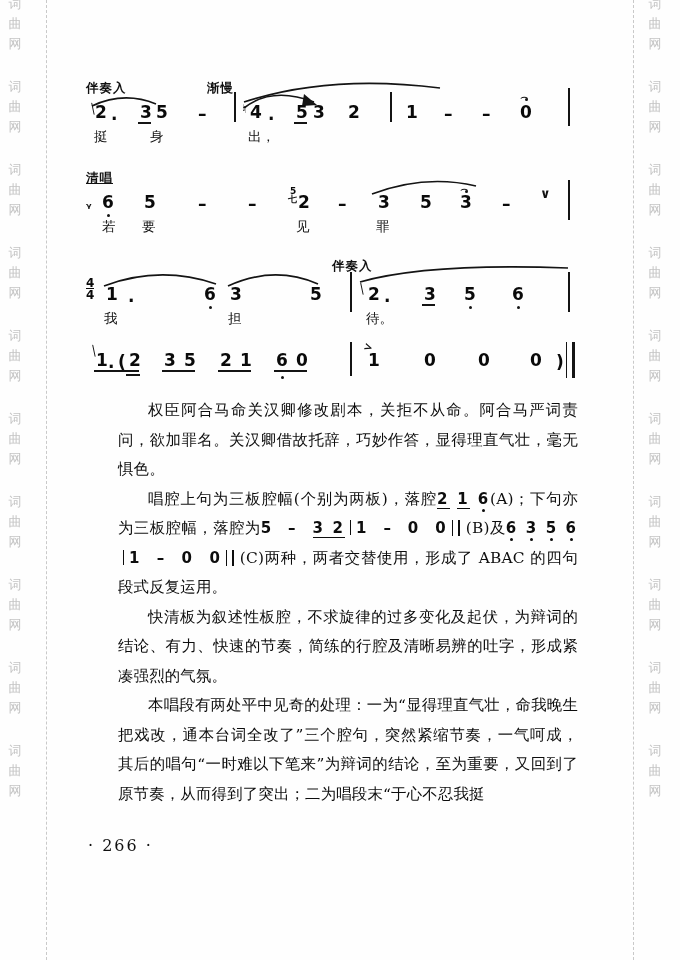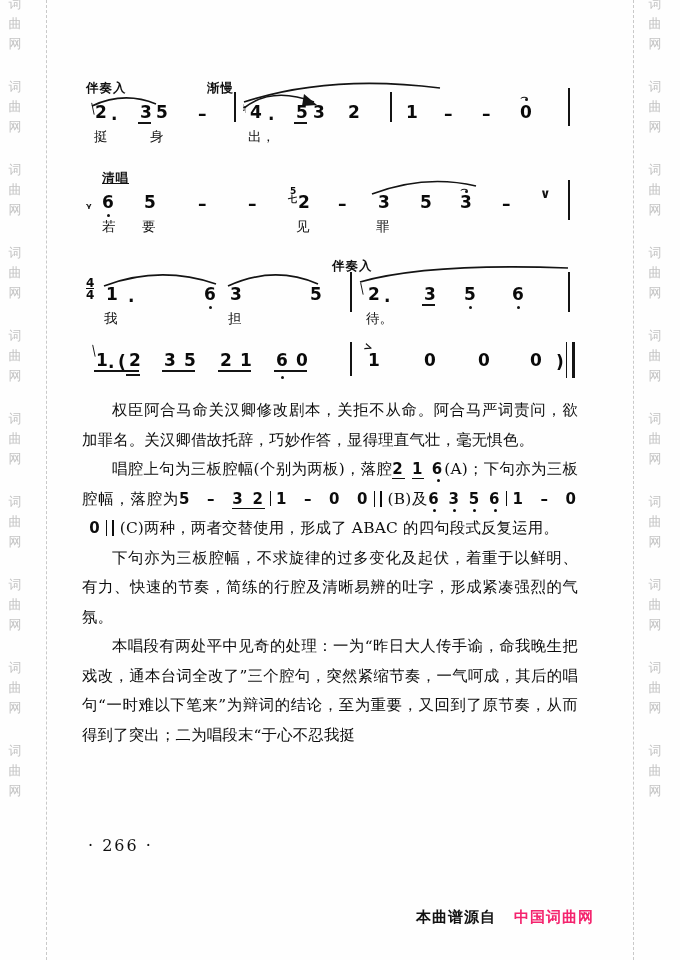--- a/index.html
+++ b/index.html
@@ -131,21 +131,21 @@
     font-family:"DejaVu Serif","Liberation Serif",serif;
   }
   .para{
     font-size:15.4px;
     line-height:29.5px;
     color:#0d0d0d;
     text-align:justify;
     letter-spacing:0.2px;
     margin:0 0 0 0;
   }
-  .para.indent{text-indent:30px;}
+  .para.indent{text-indent:30px;margin-left:36px;}
   .inline-note{
     font-family:"DejaVu Sans","Liberation Sans",sans-serif;
     font-weight:bold;font-size:15px;
     letter-spacing:2px;
   }
   .uline{border-bottom:1.5px solid #0d0d0d;}
   .ndot{position:relative;}
   .ndot::after{
     content:"";position:absolute;left:50%;bottom:-4px;
     width:3px;height:3px;margin-left:-1.5px;
@@ -344,21 +344,21 @@
         <div class="dashn" style="left:362px;top:24px;">–</div>
         <div class="dashn" style="left:400px;top:24px;">–</div>
         <div class="fermata" style="left:438px;top:10px;">⌢</div>
         <div class="dotbelow" style="left:443px;top:18px;width:3px;height:3px;"></div>
         <div class="note" style="left:438px;top:24px;">0</div>
 
         <div class="bar" style="left:486px;top:8px;height:38px;"></div>
       </div>
 
       <div>
-        <div class="marker" style="left:20px;top:90px;text-decoration:underline;">清唱</div>
+        <div class="marker" style="left:4px;top:90px;text-decoration:underline;">清唱</div>
 
         <div class="breathmark" style="left:4px;top:116px;">ᵧ</div>
         <div class="note" style="left:20px;top:114px;">6</div>
         <div class="dotbelow" style="left:25px;top:134px;"></div>
         <div class="note" style="left:62px;top:114px;">5</div>
         <div class="dashn" style="left:116px;top:114px;">–</div>
         <div class="dashn" style="left:166px;top:114px;">–</div>
 
         <div class="supnum" style="left:208px;top:106px;">5</div>
         <div class="breathmark" style="left:206px;top:113px;font-size:9px;">七</div>
@@ -468,26 +468,22 @@
         <div class="dbar" style="left:484px;top:262px;height:36px;"></div>
       </div>
     </div>
 
     <div class="prose">
 
       <p class="para indent">权臣阿合马命关汉卿修改剧本，关拒不从命。阿合马严词责问，欲加罪名。关汉卿借故托辞，巧妙作答，显得理直气壮，毫无惧色。</p>
 
       <p class="para indent"><span>唱腔上句为三板腔幅(个别为两板)，落腔</span><span class="inline-note"><span class="uline">2</span> <span class="uline">1</span> <span class="ndot">6</span></span><span>(A)；下句亦为三板腔幅，落腔为</span><span class="inline-note">5 &nbsp;– &nbsp;<span class="uline">3 2</span><span class="thinbar"></span>1 &nbsp;– &nbsp;0 &nbsp;0<span class="endbar"></span></span><span>(B)及</span><span class="inline-note"><span class="ndot">6</span> <span class="ndot">3</span> <span class="ndot">5</span> <span class="ndot">6</span><span class="thinbar"></span>1 &nbsp;– &nbsp;0 &nbsp;0<span class="endbar"></span></span><span>(C)两种，两者交替使用，形成了 ABAC 的四句段式反复运用。</span></p>
 
-      <p class="para indent">下句亦为三板腔幅，不求旋律的过多变化及起伏，着重于以鲜明、有力、快速的节奏，简练的行腔及清晰易辨的吐字，形成紧凑强烈的气氛。</p>
-
-      <p class="para indent">本唱段有两处平中见奇的处理：一为“昨日大人传手谕，命我晚生把戏改，通本台词全改了”三个腔句，突然紧缩节奏，一气呵成，其后的唱句“一时难以下笔来”为辩词的结论，至为重要，又回到了原节奏，从而得到了突出；二为唱段末“于心不忍我挺</p>
+      <p class="para indent">快清板为叙述性板腔，不求旋律的过多变化及起伏，为辩词的结论、有力、快速的节奏，简练的行腔及清晰易辨的吐字，形成紧凑强烈的气氛。</p>
+
+      <p class="para indent">本唱段有两处平中见奇的处理：一为“显得理直气壮，命我晚生把戏改，通本台词全改了”三个腔句，突然紧缩节奏，一气呵成，其后的唱句“一时难以下笔来”为辩词的结论，至为重要，又回到了原节奏，从而得到了突出；二为唱段末“于心不忍我挺</p>
     </div>
 
     <div class="pageno">· 266 ·</div>
   </div>
 
-  <div class="footer">
-    <span class="src">本曲谱源自</span>
-    <span class="site">中国词曲网</span>
-  </div>
 
 </div>
 
 </body></html>

